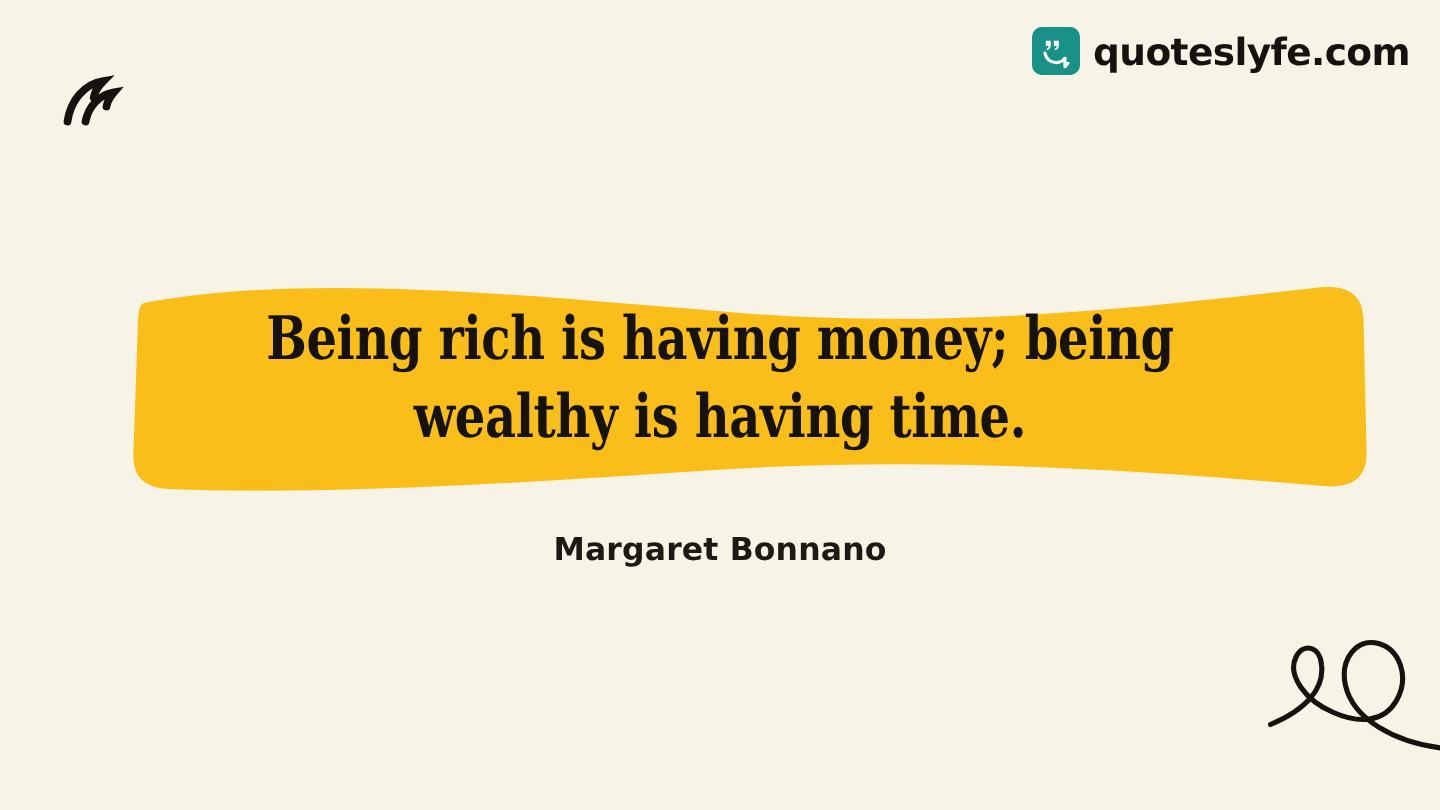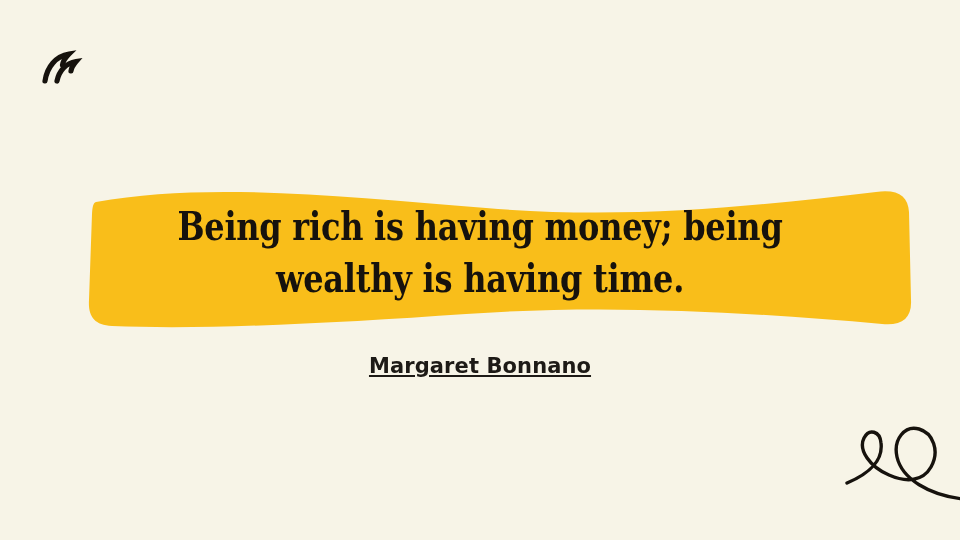--- a/index.html
+++ b/index.html
@@ -107,21 +107,20 @@
     left: 0;
     top: 352px;
     width: 960px;
     text-align: center;
     font-family: "DejaVu Sans", "Liberation Sans", sans-serif;
     font-weight: bold;
     font-size: 21px;
     line-height: 28px;
     letter-spacing: 0.1px;
     color: #1d1a16;
-    text-decoration: underline;
   }
 </style>
 </head>
 <body>
 
 <div id="card">
 
   <div id="deco-swoosh">
     <svg viewBox="0 0 44 38" width="44" height="38" aria-hidden="true">
       <path d="M3 33 C5 19, 14 8, 27 6 C23 10, 21 13, 20.5 17" fill="none" stroke="#16120d" stroke-width="5.2" stroke-linecap="round"></path>
@@ -157,14 +156,29 @@
                C35 16, 24 13, 19 23
                C13 35, 25 52, 44 60
                C62 68, 78 66, 86 52
                C95 36, 88 18, 74 14
                C60 10, 48 24, 52 42
                C57 64, 84 80, 118 84
                C128 85, 133 84, 135 83" fill="none" stroke="#16120d" stroke-width="3.4" stroke-linecap="round" stroke-linejoin="round"></path>
     </svg>
   </div>
 
+  <div id="brand">
+    <span id="brand-mark">
+      <svg viewBox="0 0 32 32" width="32" height="32" aria-hidden="true">
+        <rect x="0" y="0" width="32" height="32" rx="7" fill="#1a9186"></rect>
+
+        <path d="M9.2 9.2 h3.3 v3.0 c0 1.9 -1.1 3.0 -2.6 3.3 v-1.3 c0.8 -0.2 1.2 -0.8 1.2 -1.6 h-1.9 z" fill="#ffffff"></path>
+
+        <path d="M14.6 9.2 h3.3 v3.0 c0 1.9 -1.1 3.0 -2.6 3.3 v-1.3 c0.8 -0.2 1.2 -0.8 1.2 -1.6 h-1.9 z" fill="#ffffff"></path>
+
+        <path d="M8.6 17.4 C9.4 21.3 12.4 23.7 16.2 23.7 C18.6 23.7 20.6 22.6 21.9 20.9" fill="none" stroke="#ffffff" stroke-width="2.1" stroke-linecap="round"></path>
+        <path d="M21.9 20.9 L22.0 26.4 L24.0 24.2" fill="none" stroke="#ffffff" stroke-width="2.1" stroke-linecap="round" stroke-linejoin="round"></path>
+      </svg>
+    </span>
+    <span id="brand-name">quoteslyfe.com</span>
+  </div>
 
 </div>
 
 </body></html>

